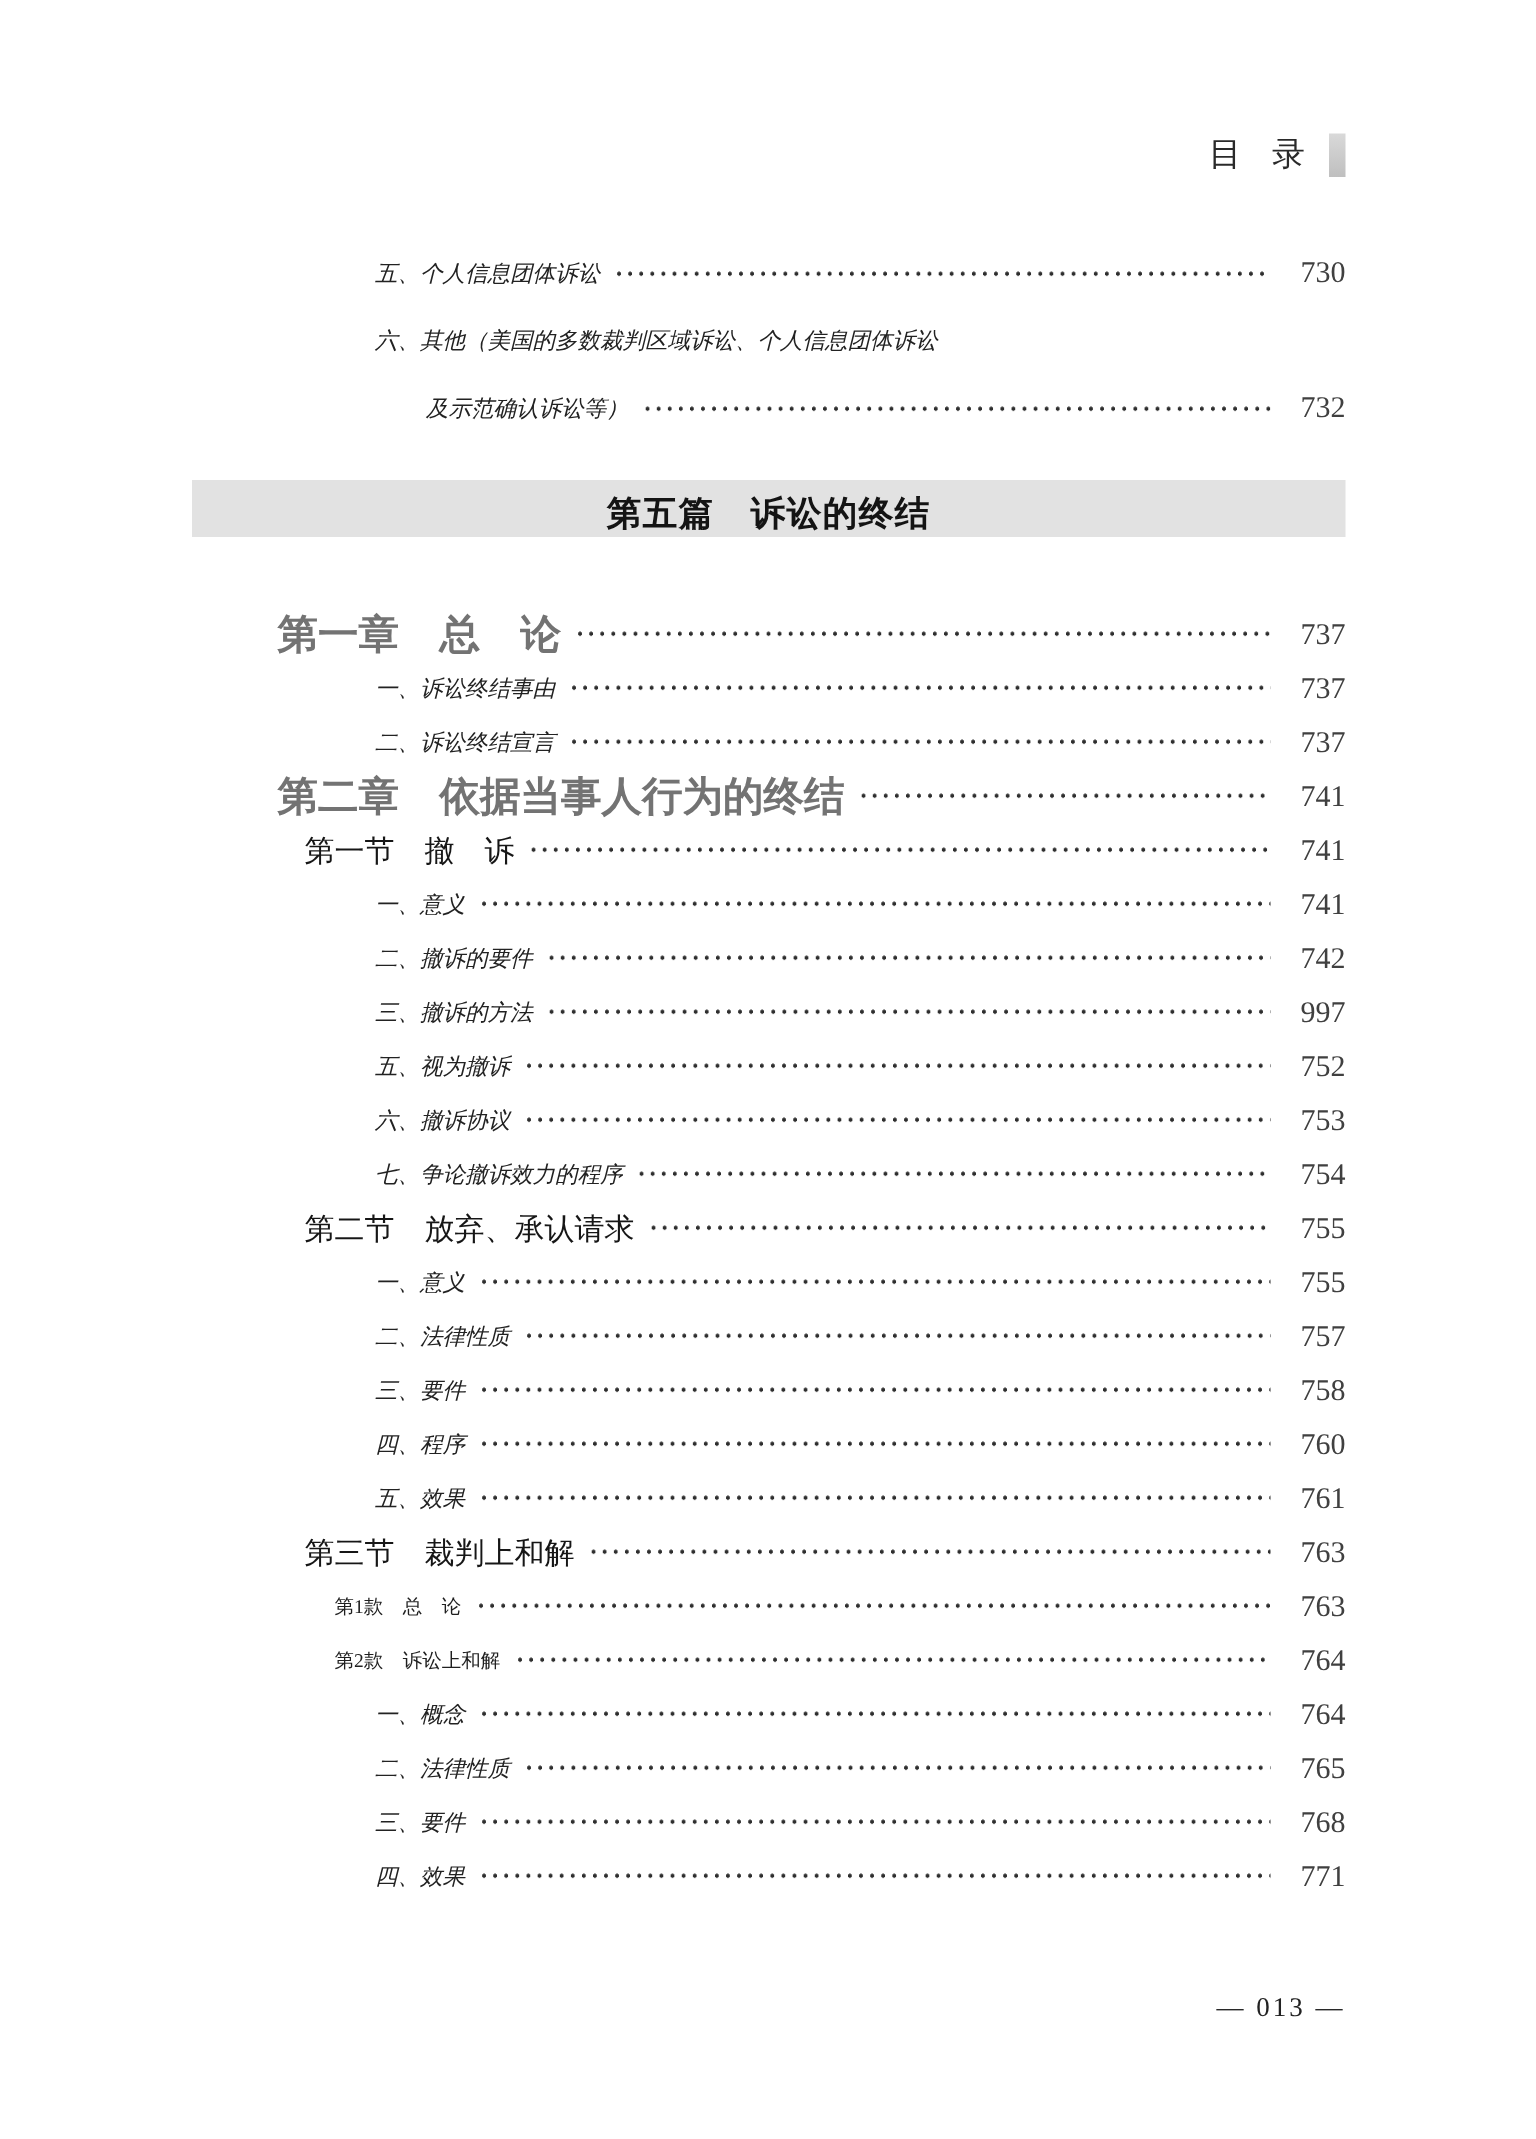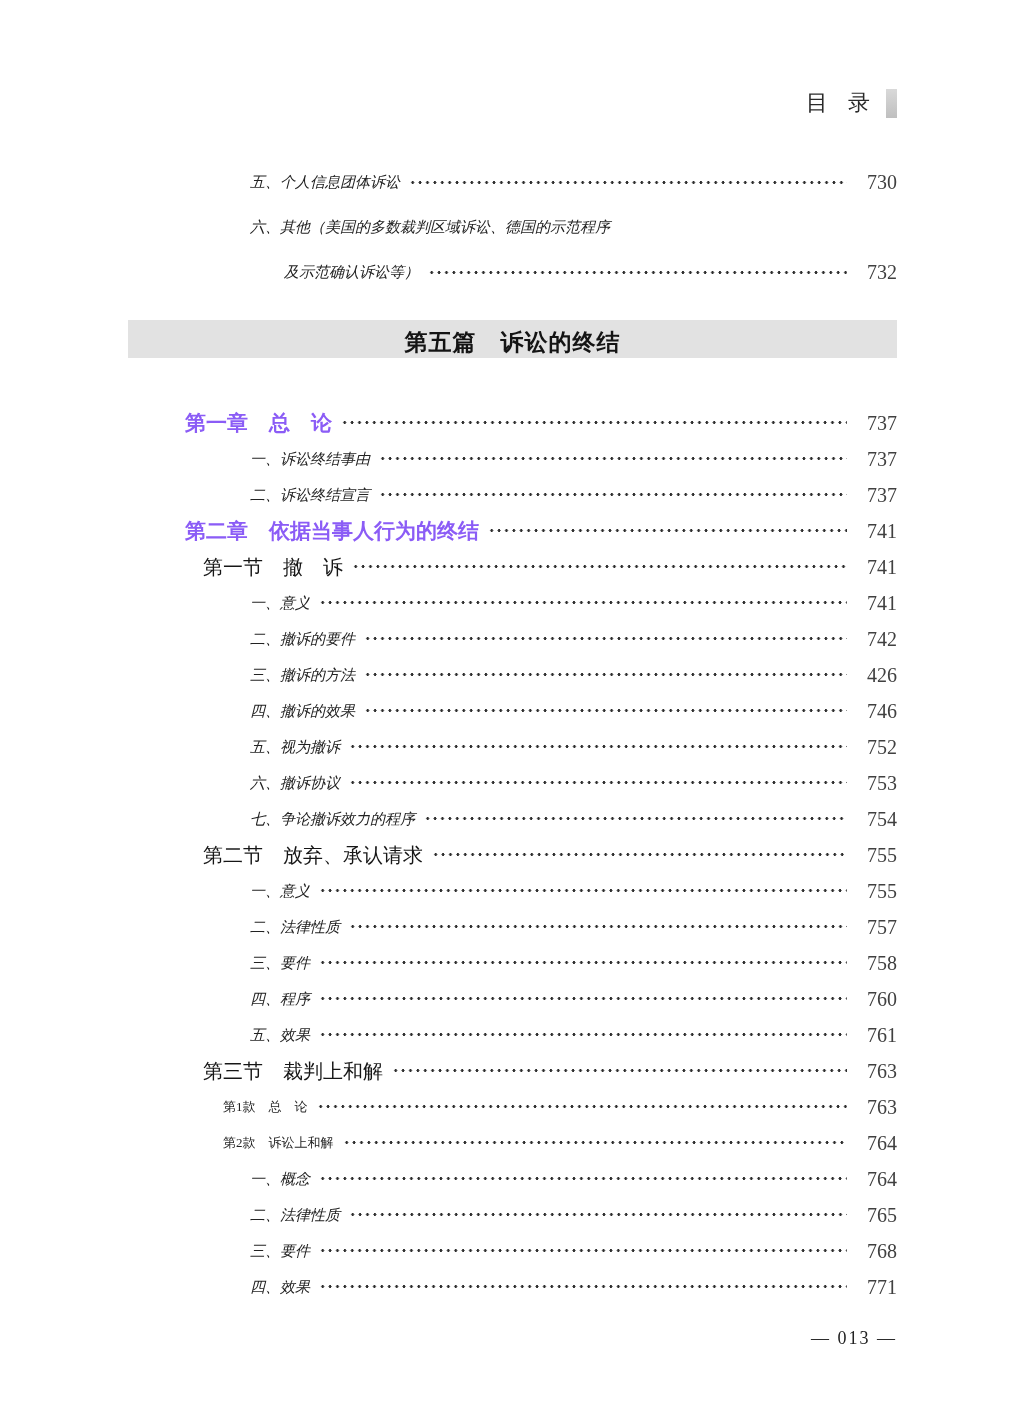--- a/index.html
+++ b/index.html
@@ -70,22 +70,22 @@
     font-style: normal;
     font-size: 20px;
     color: #404040;
   }
 
   
   .level-chapter { padding-left: 57px; }
   .level-chapter .label {
     font-family: "Liberation Sans", "DejaVu Sans", sans-serif;
     font-weight: bold;
-    font-size: 21px;
-    color: #8b5cf6;
+    font-size: 27px;
+    color: #737373;
   }
   .level-section { padding-left: 75px; }
   .level-section .label {
     font-family: "Liberation Sans", "DejaVu Sans", sans-serif;
     font-weight: normal;
     font-size: 20px;
     color: #161616;
   }
   .level-kuan { padding-left: 95px; }
   .level-kuan .label {
@@ -143,21 +143,21 @@
 
   <div class="content">
 
     <div class="toc-before" id="toc-before">
         <div class="toc-row level-item">
     <span class="label">五、个人信息团体诉讼</span>
     <span class="leader"></span>
     <span class="pagenum">730</span>
   </div>
         <div class="toc-row level-item">
-    <span class="label">六、其他（美国的多数裁判区域诉讼、德国的示范程序</span>
+    <span class="label">六、其他（美国的多数裁判区域诉讼、个人信息团体诉讼</span>
     <span class="leader hidden"></span>
     <span class="pagenum"></span>
   </div>
         <div class="toc-row level-item_cont">
     <span class="label">及示范确认诉讼等）</span>
     <span class="leader"></span>
     <span class="pagenum">732</span>
   </div>
       </div>
 
@@ -197,26 +197,21 @@
     <span class="pagenum">741</span>
   </div>
         <div class="toc-row level-item">
     <span class="label">二、撤诉的要件</span>
     <span class="leader"></span>
     <span class="pagenum">742</span>
   </div>
         <div class="toc-row level-item">
     <span class="label">三、撤诉的方法</span>
     <span class="leader"></span>
-    <span class="pagenum">426</span>
-  </div>
-        <div class="toc-row level-item">
-    <span class="label">四、撤诉的效果</span>
-    <span class="leader"></span>
-    <span class="pagenum">746</span>
+    <span class="pagenum">997</span>
   </div>
         <div class="toc-row level-item">
     <span class="label">五、视为撤诉</span>
     <span class="leader"></span>
     <span class="pagenum">752</span>
   </div>
         <div class="toc-row level-item">
     <span class="label">六、撤诉协议</span>
     <span class="leader"></span>
     <span class="pagenum">753</span>

